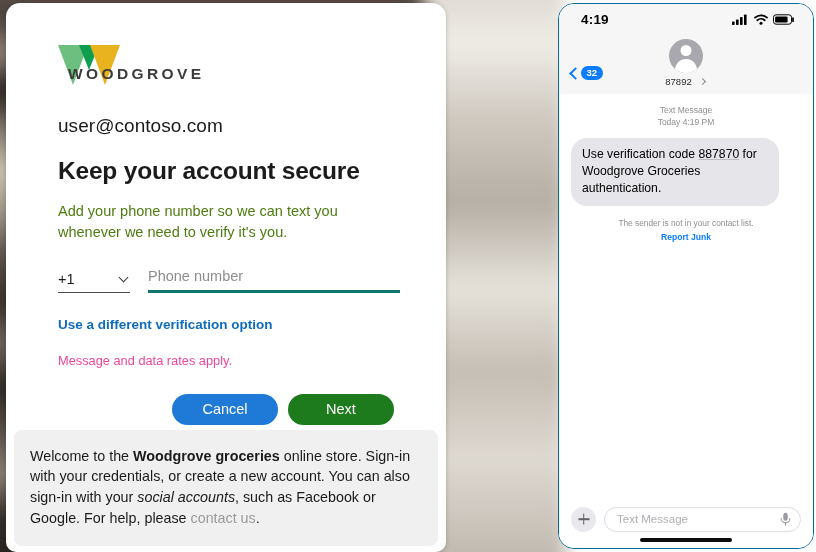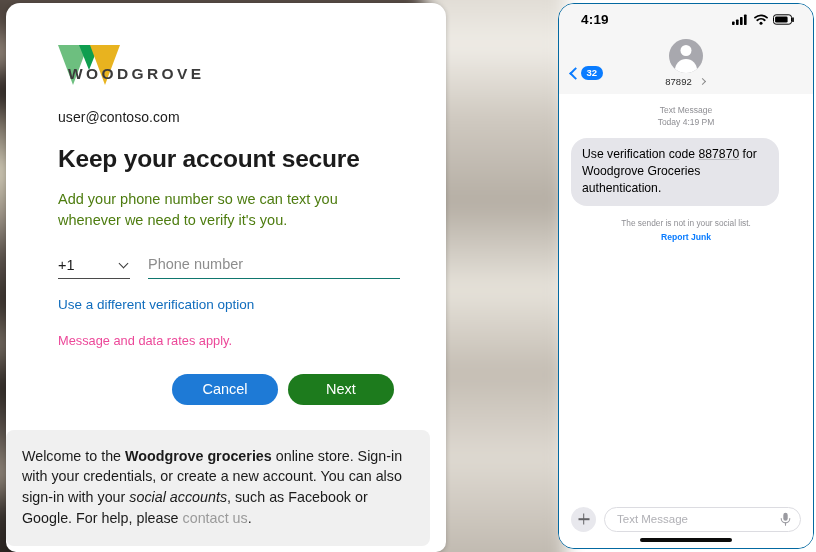--- a/index.html
+++ b/index.html
@@ -79,23 +79,23 @@
     left: 10px;
     top: 20px;
     font-size: 15.5px;
     font-weight: bold;
     letter-spacing: 3.4px;
     color: #3b3b3b;
     font-family: "Liberation Sans", sans-serif;
   }
 
   .user-email {
-    margin-top: 12px;
+    margin-top: 18px;
     margin-left: 6px;
-    font-size: 14px;
+    font-size: 19px;
     color: #1b1b1b;
     letter-spacing: 0.05px;
   }
 
   .page-title {
     margin: 20px 0 0 6px;
     font-size: 24.5px;
     font-weight: bold;
     color: #1b1b1b;
     letter-spacing: -0.2px;
@@ -138,43 +138,44 @@
     content: "";
     position: absolute;
     left: 1px; top: 1px;
     width: 6px; height: 6px;
     border-right: 1.3px solid #3a3a3a;
     border-bottom: 1.3px solid #3a3a3a;
     transform: rotate(45deg);
   }
   .phone-input-wrap {
     flex: 1;
-    border-bottom: 1px solid #0f766e;
+    border-bottom: 3px solid #0f766e;
     padding-bottom: 5px;
     max-width: 258px;
   }
   .phone-input {
     border: none;
     outline: none;
     width: 100%;
     font-size: 14.5px;
     color: #1b1b1b;
     font-family: "Liberation Sans", sans-serif;
     background: transparent;
     padding: 0;
   }
   .phone-input::placeholder { color: #8d8d8d; }
 
   .alt-link {
     display: inline-block;
-    margin: 18px 0 0 6px;
+    margin: 24px 0 0 6px;
     font-size: 13.5px;
     color: #0f6cbd;
     text-decoration: none;
     cursor: pointer;
+    font-weight: bold;
   }
 
   .rates-note {
     margin: 20px 0 0 6px;
     font-size: 12.8px;
     color: #ec4899;
   }
 
   
   .btn-row {
@@ -193,21 +194,21 @@
     cursor: pointer;
     font-family: "Liberation Sans", sans-serif;
     padding: 0 14px;
   }
   .btn-cancel { background: #1e7ad6; }
   .btn-next   { background: #1d7b1d; }
 
   
   .footer-note {
     position: absolute;
-    left: 0;
+    left: 8px;
     bottom: 6px;
     width: 424px;
     box-sizing: border-box;
     background: #f0f0f0;
     border-radius: 8px;
     padding: 16px 16px 17px 16px;
     font-size: 14.3px;
     line-height: 1.46;
     color: #1b1b1b;
   }
@@ -543,21 +544,21 @@
   <div class="thread">
     <div class="thread-meta">
       <div>Text Message</div>
       <div>Today 4:19 PM</div>
     </div>
 
     <div class="bubble">
       <span>Use verification code </span><span class="code-link">887870</span><span> for Woodgrove Groceries authentication.</span>
     </div>
 
-    <div class="sender-note">The sender is not in your social list.</div>
+    <div class="sender-note">The sender is not in your contact list.</div>
     <a class="report-junk">Report Junk</a>
   </div>
 
   <div class="composer">
     <div class="plus-btn"></div>
     <div class="msg-field">
       <span class="msg-placeholder">Text Message</span>
       <svg width="11" height="15" viewBox="0 0 11 15">
         <rect x="3.3" y="0.8" width="4.4" height="8" rx="2.2" fill="#9a9aa0"></rect>
         <path d="M1.2 6.6 a4.3 4.3 0 0 0 8.6 0" stroke="#9a9aa0" stroke-width="1.1" fill="none" stroke-linecap="round"></path>

